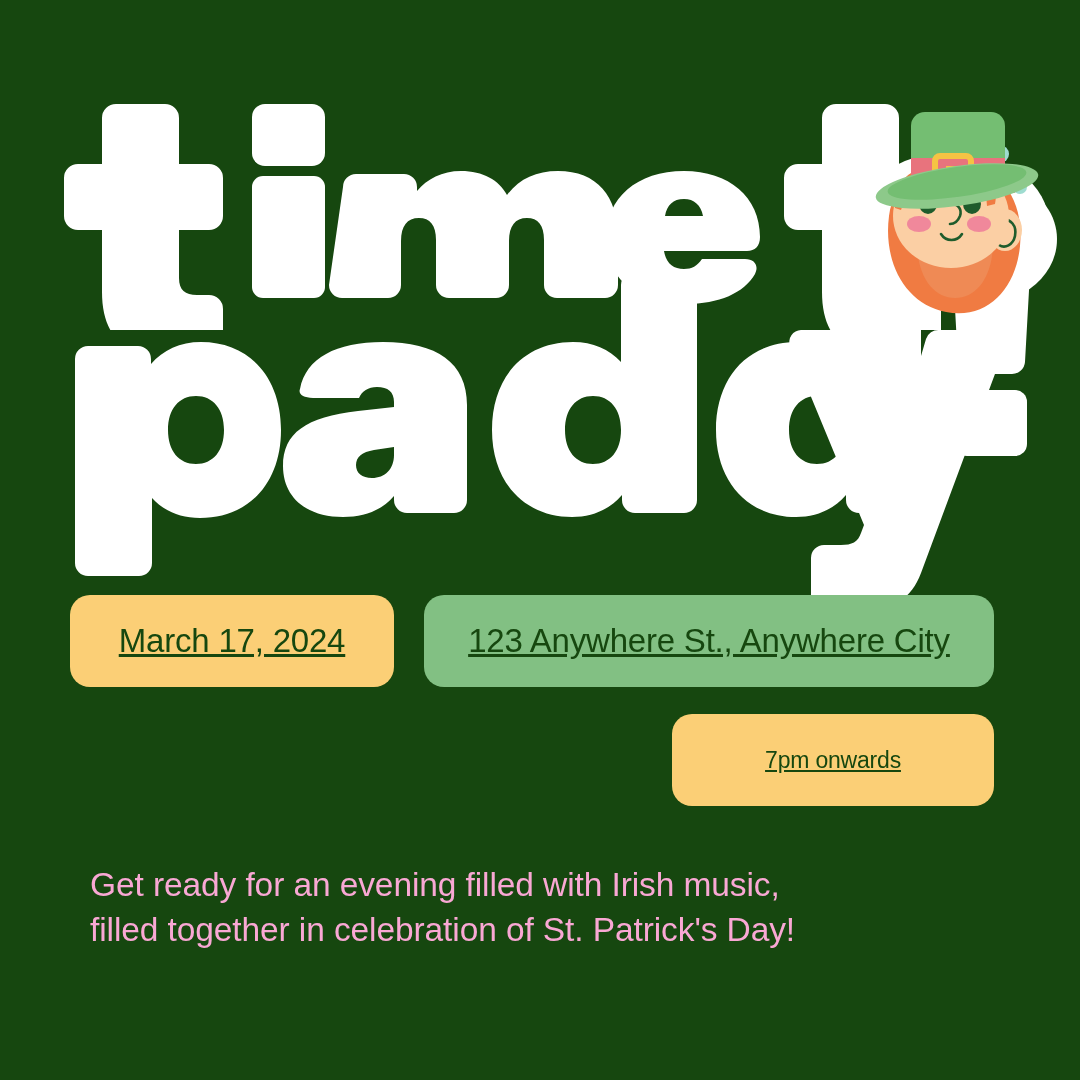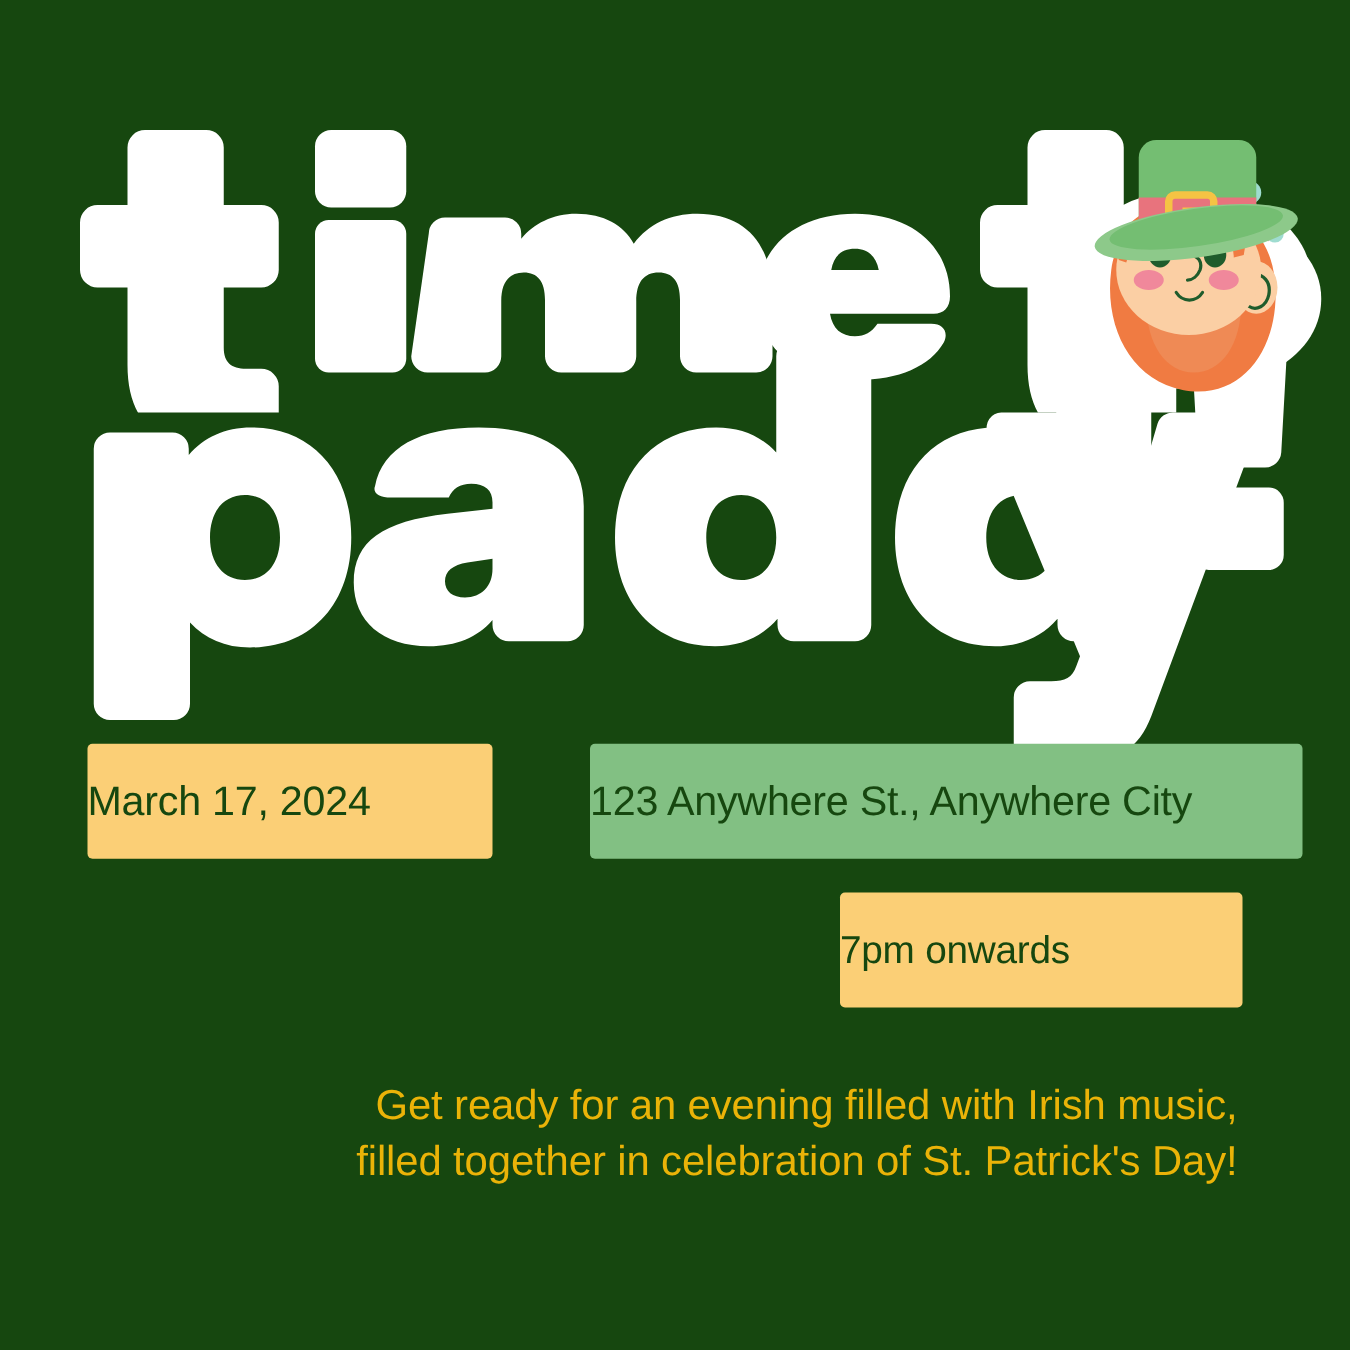--- a/index.html
+++ b/index.html
@@ -42,55 +42,57 @@
     height:0;
   }
 
   .hl-svg { display:block; }
 
   
   .pill {
     position:absolute;
     display:flex;
     align-items:center;
-    border-radius:4px;
+    justify-content:center;
+    border-radius:20px;
     color:#16470F;
     font-family:"Liberation Sans", sans-serif;
     font-weight:400;
     letter-spacing:-0.2px;
     white-space:nowrap;
+    text-decoration:underline;
   }
   .pill-yellow { background:#FBCF76; }
-  .pill-green  { background:#82C083;margin-left:48px; }
+  .pill-green  { background:#82C083; }
 
   #pill-date {
     left:70px;  top:595px;  width:324px; height:92px;
     font-size:33px;
   }
   #pill-address {
     left:424px; top:595px;  width:570px; height:92px;
     font-size:33px;
   }
   #pill-dress {
     left:70px;  top:714px;  width:576px; height:92px;
     font-size:33px;
   }
   #pill-time {
     left:672px; top:714px;  width:322px; height:92px;
-    font-size:31px;
+    font-size:23px;
   }
 
   
   #body-copy {
     position:absolute;
     left:90px;
     top:862px;
     width:900px;
-    text-align:right;
-    color:#eab308;
+    text-align:left;
+    color:#f9a8d4;
     font-family:"Liberation Sans", sans-serif;
     font-size:33.5px;
     line-height:45px;
     letter-spacing:-0.1px;
   }
   #body-copy .bcline { display:block; }
 
   
   #leprechaun {
     position:absolute;

